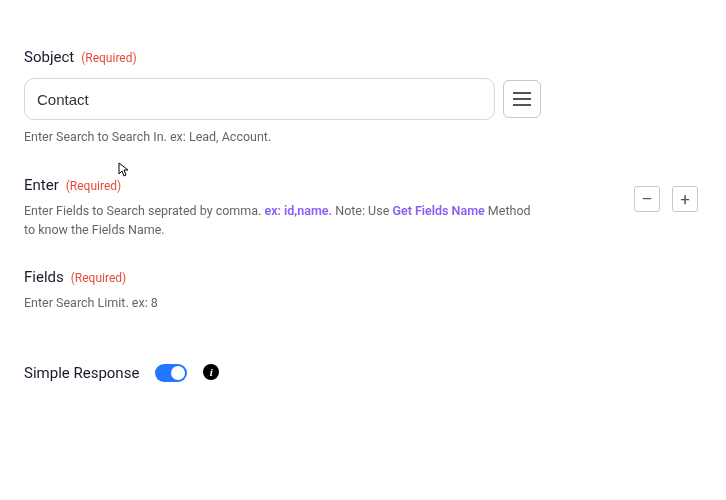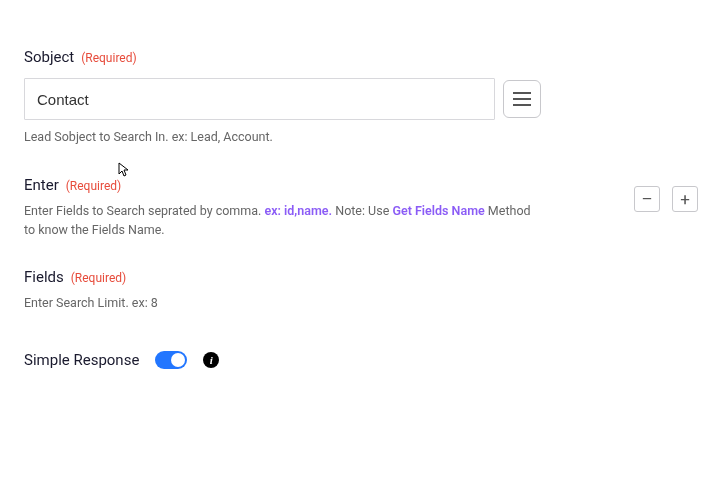--- a/index.html
+++ b/index.html
@@ -30,21 +30,21 @@
     .input-row {
       display: flex;
       align-items: center;
       gap: 8px;
       margin-top: 12px;
     }
     .text-input {
       flex: 1;
       height: 42px;
       border: 1px solid #d8d8dc;
-      border-radius: 1px;
+      border-radius: 10px;
       padding: 0 12px;
       font-size: 15px;
       color: #333;
       background: #fff;
     }
     .hamburger-btn {
       width: 38px;
       height: 38px;
       border: 1px solid #c8c8cc;
       border-radius: 6px;
@@ -59,23 +59,23 @@
       font-size: 12.5px;
       color: #666;
       margin-top: 8px;
       line-height: 1.5;
     }
     .help-text .bold { font-weight: 600; color: #8b5cf6; }
     .fields-block { margin-top: 28px; }
     .limit-block { margin-top: 28px; }
     .toggle-row {
       display: flex;
-      align-items: center;
+      align-items: flex-start;
       gap: 16px;
-      margin-top: 38px;
+      margin-top: 51px;
     }
     .toggle-label {
       font-size: 15px;
       color: #1a1a2e;
     }
     .toggle {
       width: 32px;
       height: 18px;
       background: #2276ff;
       border-radius: 10px;
@@ -144,21 +144,21 @@
     <span class="field-label">Sobject</span>
     <span class="required-tag">(Required)</span>
     <div class="input-row">
       <input class="text-input" type="text" value="Contact" style="">
       <div class="hamburger-btn">
         <svg viewBox="0 0 18 14">
             <path d="M0 1h18M0 7h18M0 13h18" stroke="#555" stroke-width="2"></path>
           </svg>
       </div>
     </div>
-    <div class="help-text">Lead Sobject to Search In. ex: Lead, Account.</div>
+    <div class="help-text">Enter Search to Search In. ex: Lead, Account.</div>
   </div>
 
   <div class="fields-block">
     <span class="field-label">Enter</span>
     <span class="required-tag">(Required)</span>
     <div class="help-text">
       <span>Enter Fields to Search seprated by comma. </span><span class="bold">ex: id,name.</span><span> Note: Use </span><span class="bold">Get Fields Name</span><span> Method to know the Fields Name.</span>
     </div>
   </div>
 

